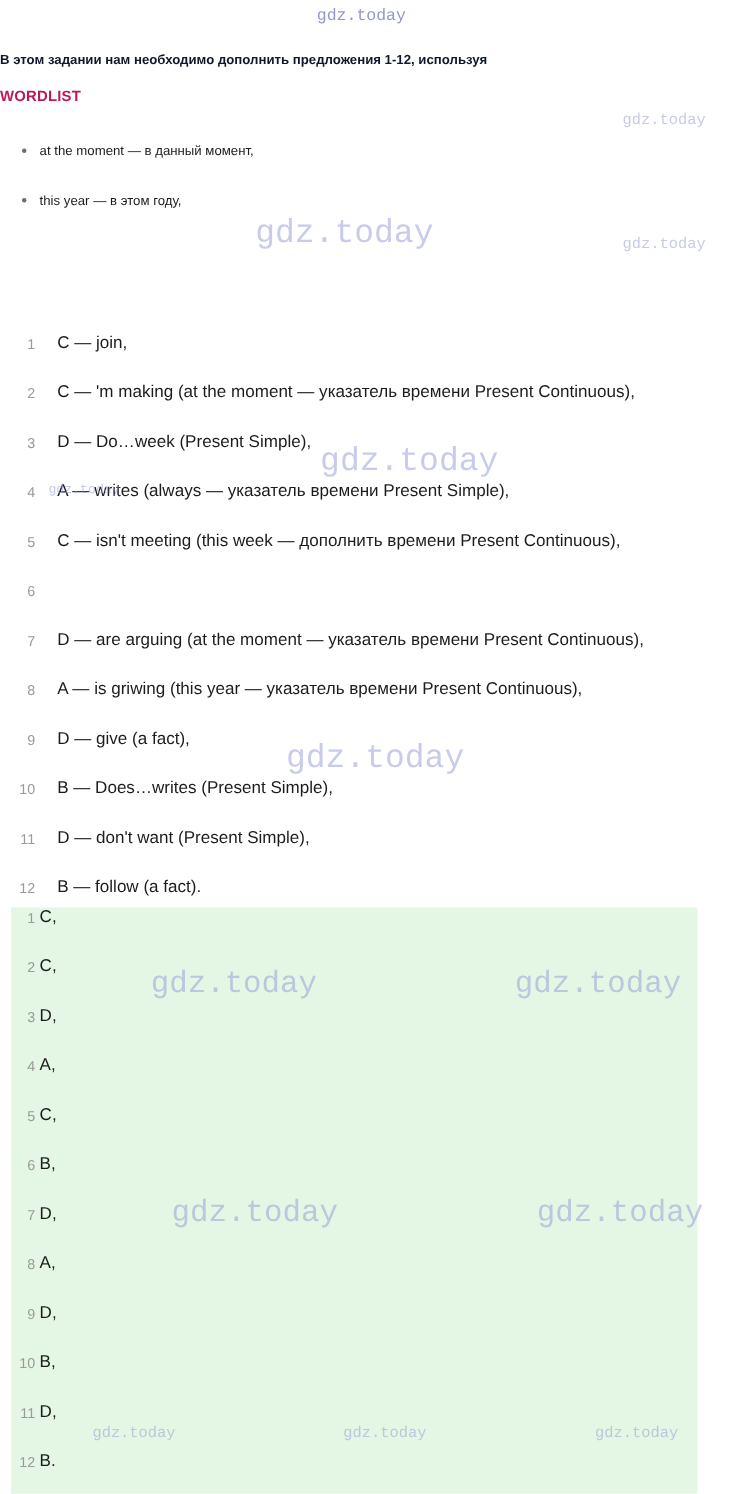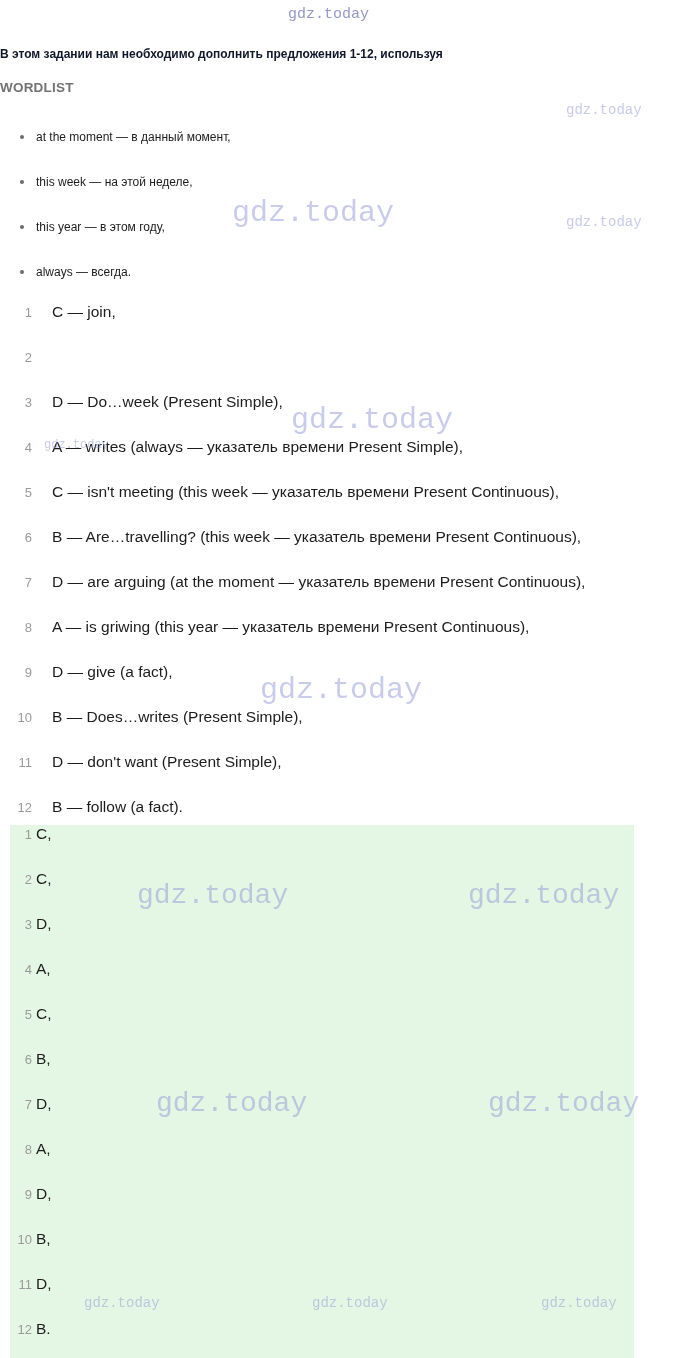--- a/index.html
+++ b/index.html
@@ -52,21 +52,21 @@
     color: #0f172a;
     font-weight: bold;
   }
 
   .wordlist-title {
     position: absolute;
     left: 0; top: 80px;
     font-size: 13.5px;
     font-weight: bold;
     letter-spacing: 0.2px;
-    color: #737373;
+    color: #be185d;
   }
 
   .bullets {
     position: absolute;
     left: 0; top: 128px;
     width: 660px;
     margin: 0;
     padding: 0;
     list-style: none;
   }
@@ -153,48 +153,46 @@
 <div class="page">
 
   <div class="green-block"></div>
 
   <p class="intro">В этом задании нам необходимо дополнить предложения 1-12, используя</p>
 
   <div class="wordlist-title">WORDLIST</div>
 
   <ul class="bullets">
     <li><span>at the moment — в данный момент,</span></li>
-    <li><span>this week — на этой неделе,</span></li>
     <li><span>this year — в этом году,</span></li>
-    <li><span>always — всегда.</span></li>
   </ul>
 
   <div class="answers">
     <div class="ans-row">
         <span class="ans-num">1</span>
         <span class="ans-text">C — join,</span>
       </div>
     <div class="ans-row">
         <span class="ans-num">2</span>
+        <span class="ans-text">C — 'm making (at the moment — указатель времени Present Continuous),</span>
       </div>
     <div class="ans-row">
         <span class="ans-num">3</span>
         <span class="ans-text">D — Do…week (Present Simple),</span>
       </div>
     <div class="ans-row">
         <span class="ans-num">4</span>
         <span class="ans-text">A — writes (always — указатель времени Present Simple),</span>
       </div>
     <div class="ans-row">
         <span class="ans-num">5</span>
-        <span class="ans-text">C — isn't meeting (this week — указатель времени Present Continuous),</span>
+        <span class="ans-text">C — isn't meeting (this week — дополнить времени Present Continuous),</span>
       </div>
     <div class="ans-row">
         <span class="ans-num">6</span>
-        <span class="ans-text">B — Are…travelling? (this week — указатель времени Present Continuous),</span>
       </div>
     <div class="ans-row">
         <span class="ans-num">7</span>
         <span class="ans-text">D — are arguing (at the moment — указатель времени Present Continuous),</span>
       </div>
     <div class="ans-row">
         <span class="ans-num">8</span>
         <span class="ans-text">A — is griwing (this year — указатель времени Present Continuous),</span>
       </div>
     <div class="ans-row">

